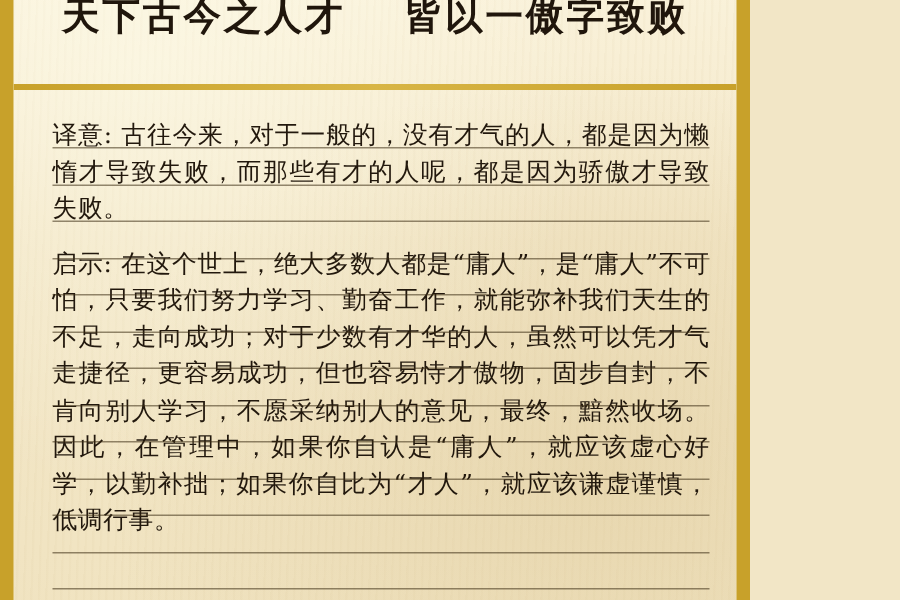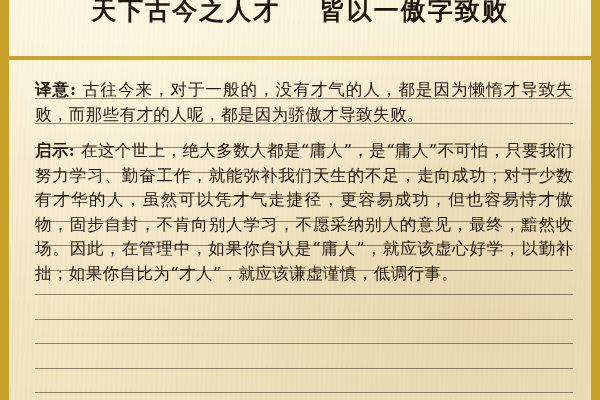--- a/index.html
+++ b/index.html
@@ -8,21 +8,21 @@
   }
   body {
     width: 600px;
     height: 400px;
     overflow: hidden;
     font-family: "Liberation Serif", serif;
     background: #f2e6c6;
   }
   .page {
     position: relative;
-    width: 600px;
+    width: 500px;
     height: 400px;
     box-sizing: border-box;
     background:
       linear-gradient(180deg, rgba(255,250,232,0.55) 0%, rgba(243,230,197,0.2) 40%, rgba(236,221,180,0.35) 100%),
       #f3e7c8;
     border-left: 9px solid #c8a12a;
     border-right: 9px solid #c8a12a;
     overflow: hidden;
   }
   .paper-texture {
@@ -70,21 +70,21 @@
     margin: 0 0 2px 0;
     font-family: "DejaVu Serif", serif;
     font-size: 16.5px;
     line-height: 24.5px;
     color: #22180d;
     text-align: justify;
     text-justify: inter-character;
     letter-spacing: 0.4px;
   }
   .para .label {
-    font-weight: bold;
+    font-weight: normal;
   }
   .para.second {
     margin-top: 12px;
   }
   .underline-row {
     position: absolute;
     left: 26px;
     right: 18px;
     height: 1px;
     background: rgba(60,45,20,0.55);

